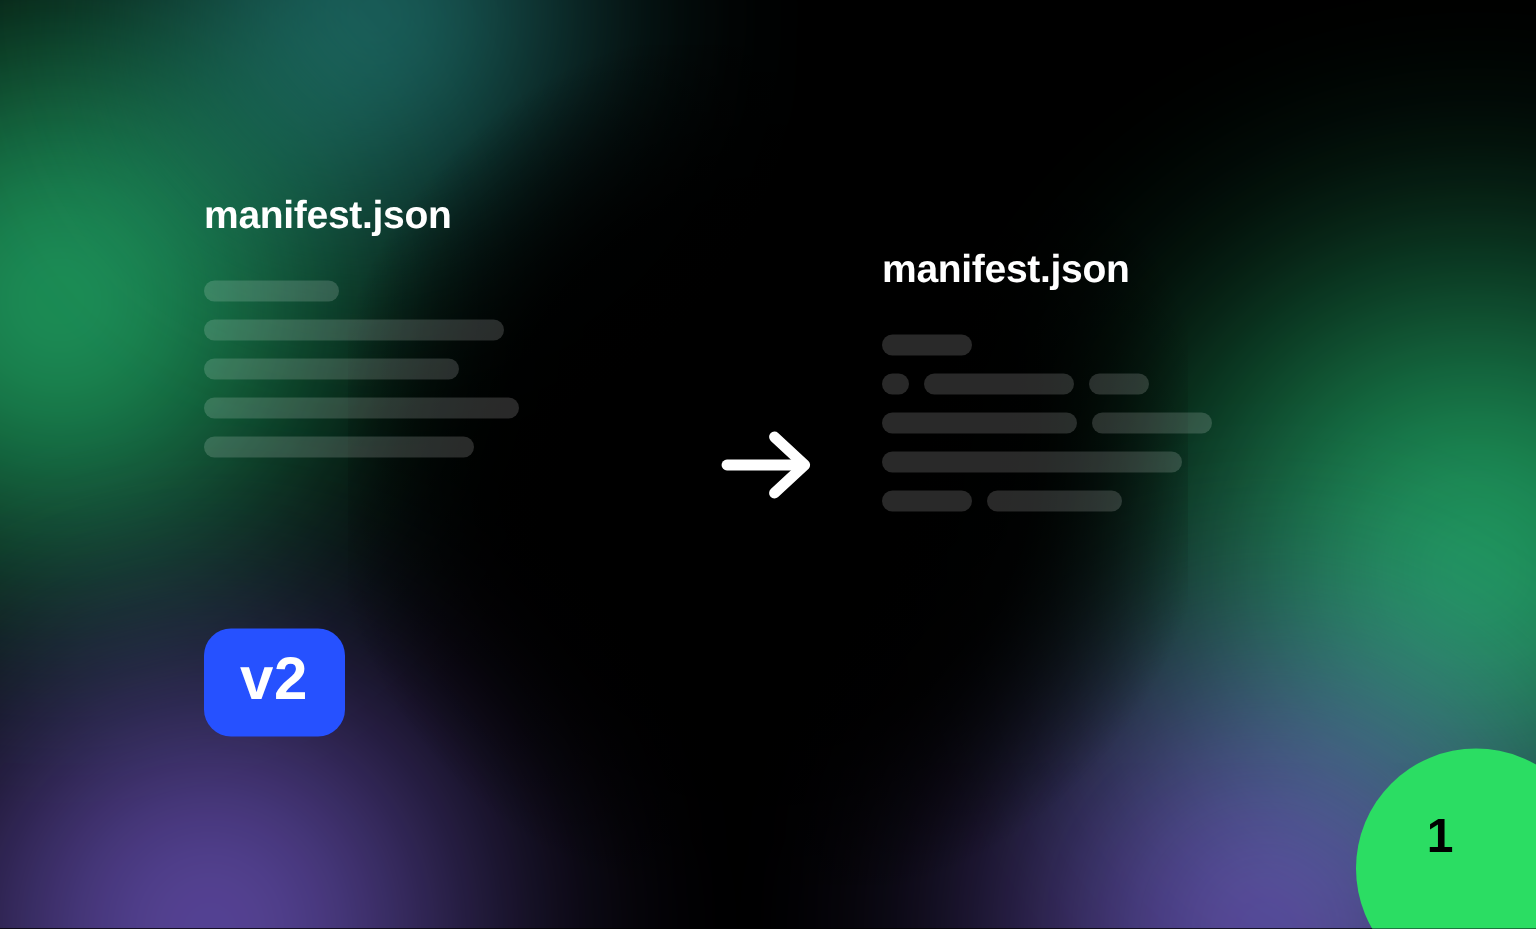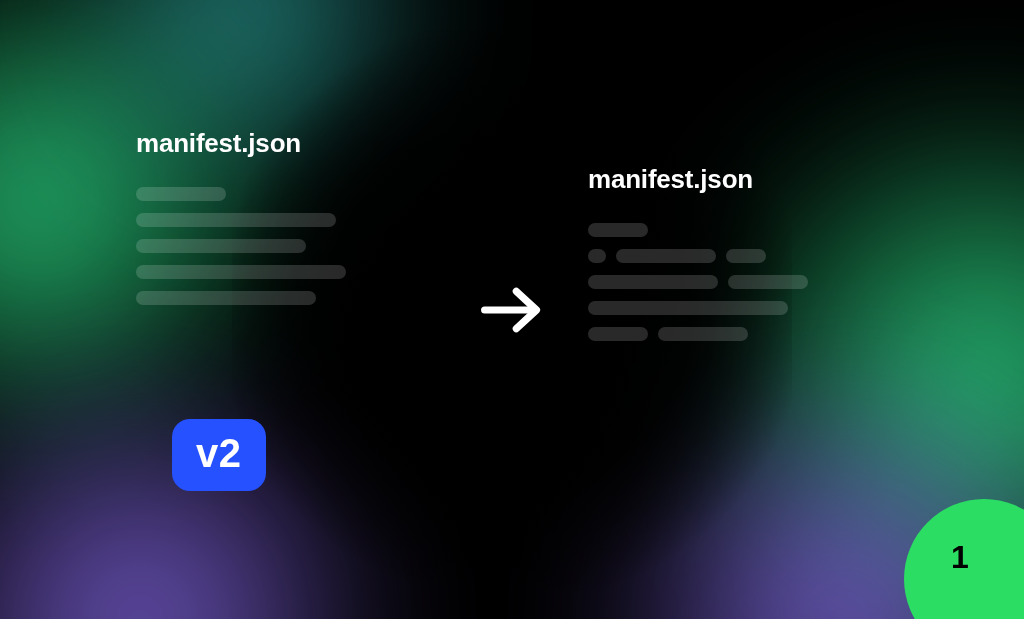--- a/index.html
+++ b/index.html
@@ -71,21 +71,20 @@
 
   .badge {
     background: #2651ff;
     color: #fff;
     font-weight: 600;
     font-size: 40px;
     letter-spacing: 0.5px;
     padding: 14px 24px 18px;
     border-radius: 18px;
     line-height: 1;
-    margin-left: 36px;
   }
 
   .arrow {
     width: 72px; height: 72px;
     display:flex; align-items:center; justify-content:center;
     flex: 0 0 auto;
   }
   .arrow svg { stroke:#fff; stroke-width:10; stroke-linecap:round; stroke-linejoin:round; fill:none; }
 
   .page-num {

